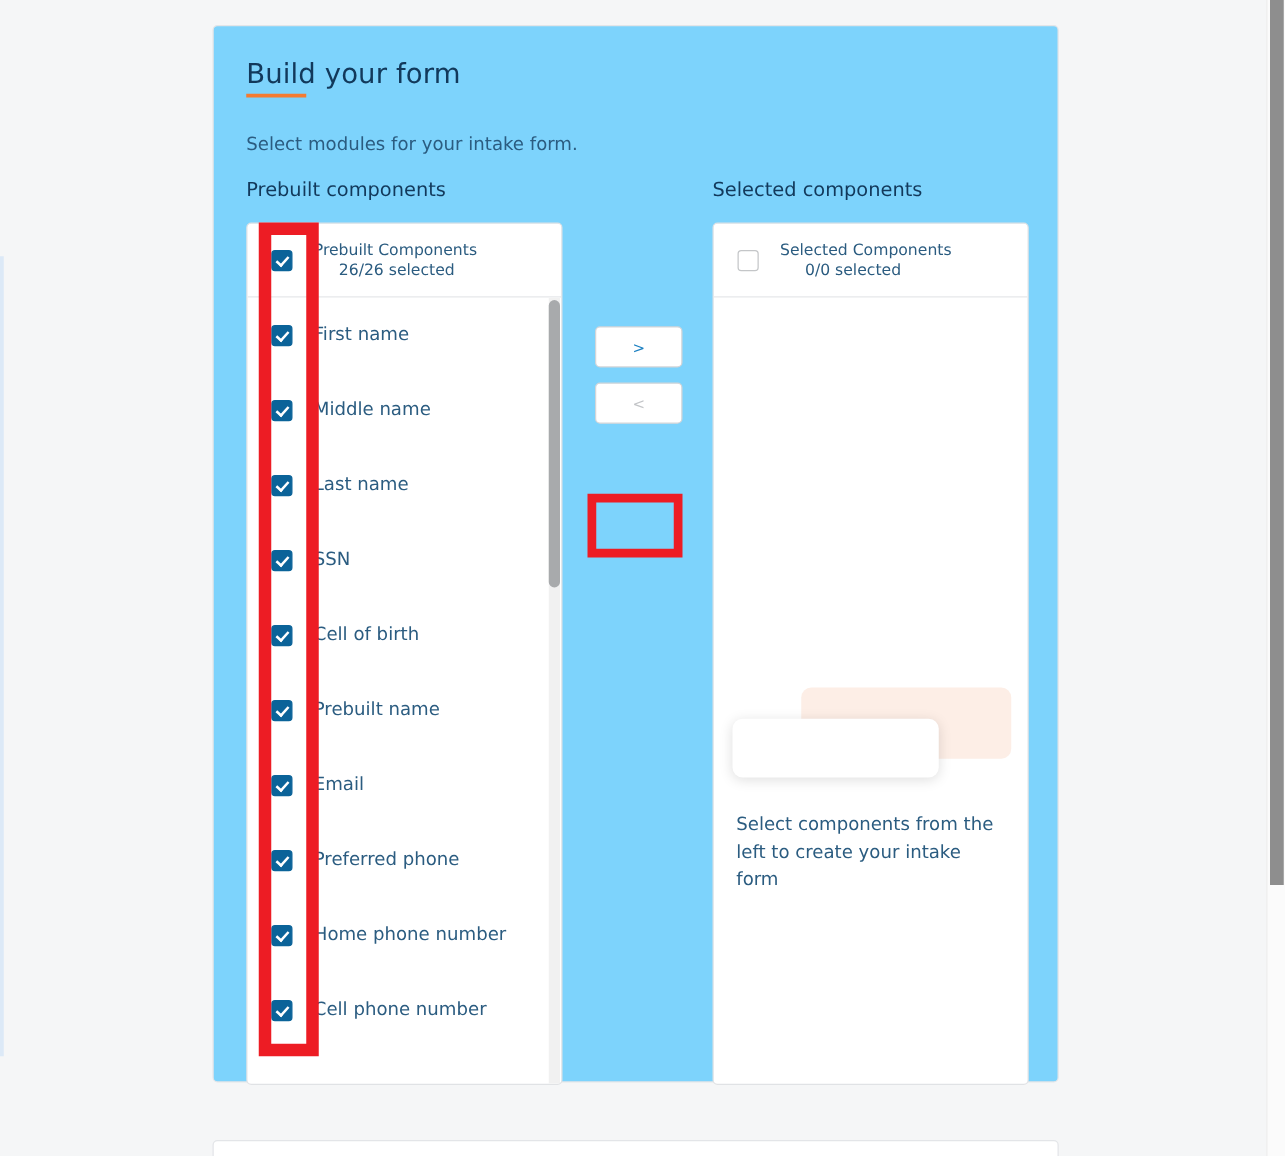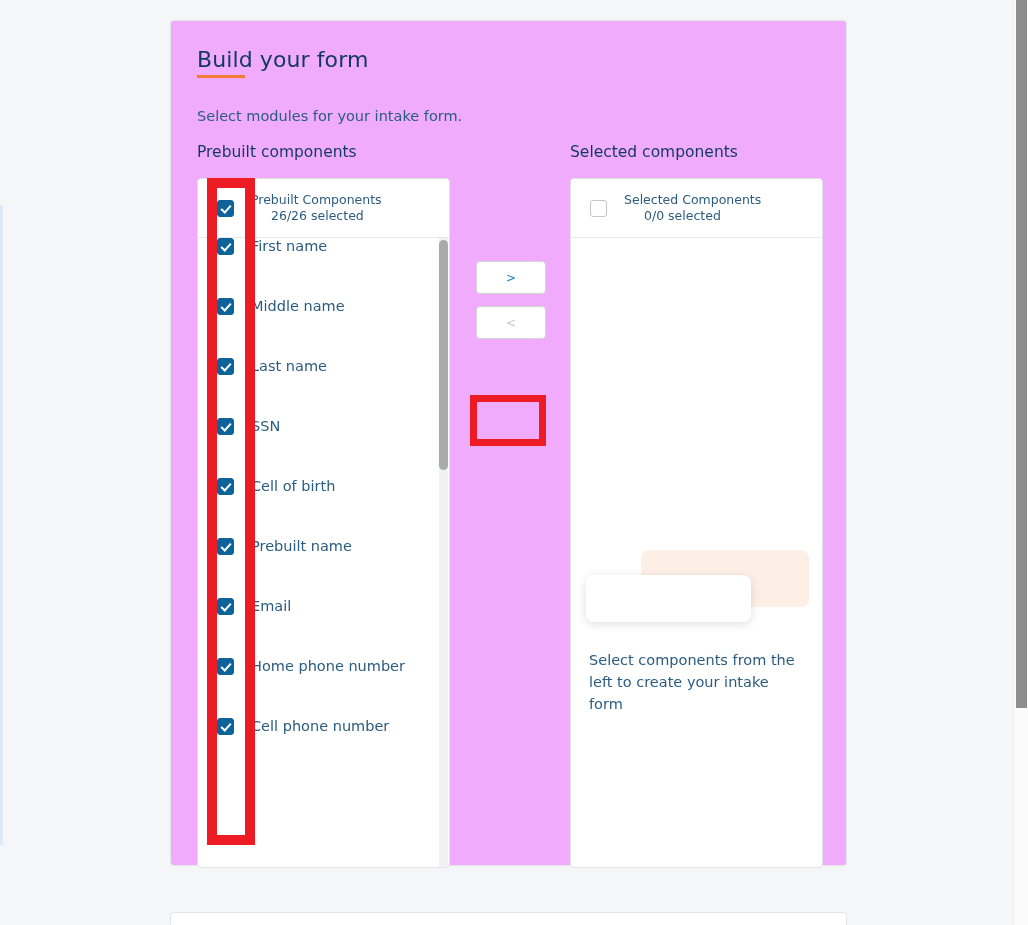--- a/index.html
+++ b/index.html
@@ -54,21 +54,21 @@
     border-radius: 0px;
   }
 
   
   .card {
     position: absolute;
     left: 170px;
     top: 20px;
     width: 677px;
     height: 846px;
-    background: #f0abfc;
+    background: #7dd3fc;
     border: 1px solid #e3e5e8;
     border-radius: 4px;
     box-sizing: border-box;
   }
   .card-next {
     position: absolute;
     left: 170px;
     top: 912px;
     width: 677px;
     height: 40px;
@@ -183,21 +183,21 @@
 
   
   .list-scroll {
     position: relative;
     height: 629px;
     overflow: hidden;
   }
   .list-item {
     height: 60px;
     display: flex;
-    align-items: flex-start;
+    align-items: center;
     padding-left: 19px;
     box-sizing: border-box;
   }
   .list-item-label {
     margin-left: 17px;
     font-size: 14.5px;
     color: #2b5c80;
   }
 
   .inner-scrollbar {
@@ -358,20 +358,24 @@
         <div class="list-item">
           <span class="cb checked"></span>
           <span class="list-item-label">Prebuilt name</span>
         </div>
         <div class="list-item">
           <span class="cb checked"></span>
           <span class="list-item-label">Email</span>
         </div>
         <div class="list-item">
           <span class="cb checked"></span>
+          <span class="list-item-label">Preferred phone</span>
+        </div>
+        <div class="list-item">
+          <span class="cb checked"></span>
           <span class="list-item-label">Home phone number</span>
         </div>
         <div class="list-item">
           <span class="cb checked"></span>
           <span class="list-item-label">Cell phone number</span>
         </div>
 
         <div class="inner-scrollbar">
           <div class="inner-scrollbar-thumb"></div>
         </div>

